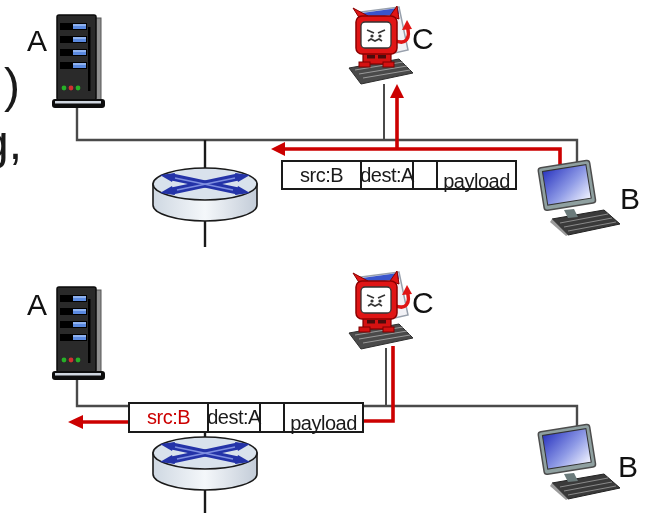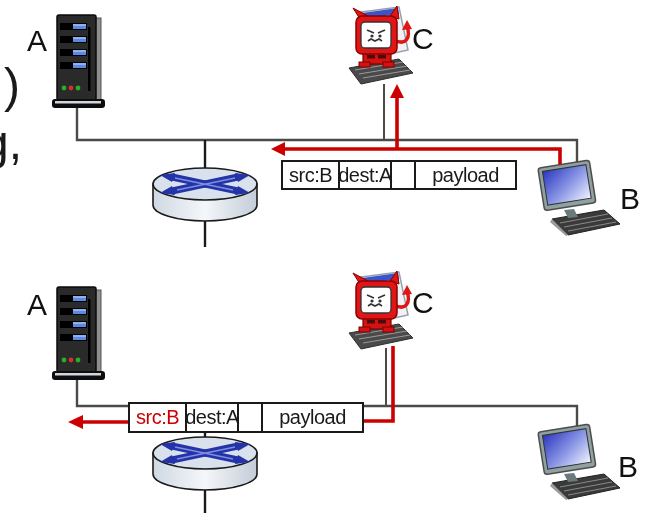--- a/index.html
+++ b/index.html
@@ -10,22 +10,22 @@
   .frag{position:absolute;color:#1a1a1a;font-size:48px;line-height:1;}
   .host-label{position:absolute;color:#111;font-size:30px;line-height:1;}
   .packet{
     position:absolute;display:flex;box-sizing:border-box;background:#ffffff;
     border:2px solid #1a1a1a;z-index:2;font-size:20px;color:#1a1a1a;
   }
   .packet .cell{
     box-sizing:border-box;height:100%;display:flex;align-items:center;justify-content:center;
     border-right:2px solid #1a1a1a;white-space:nowrap;letter-spacing:-0.5px;
   }
-  .packet .cell:last-child{border-right:none;}
-  .packet .c-src{width:57px;}
+  .packet .cell:last-child{border-right:none;margin-top:6px;}
+  .packet .c-src{width:79px;}
   .packet .c-dst{width:52px;}
   .packet .c-empty{width:24px;}
   .packet .c-pay{flex:1;}
   .packet.bottom .c-src{color:#cc0000;}
   svg{position:absolute;left:0;top:0;z-index:1;}
 </style>
 </head>
 <body>
 
 <div id="canvas">

